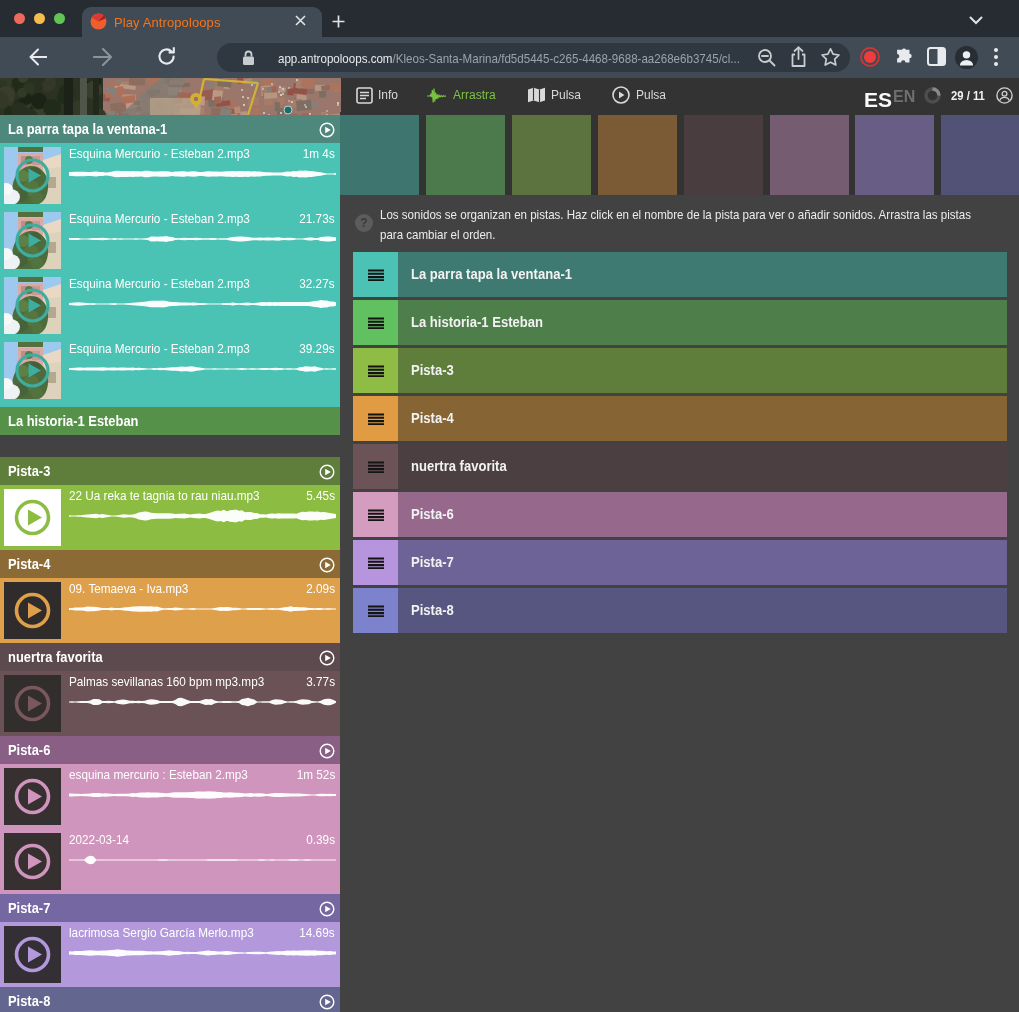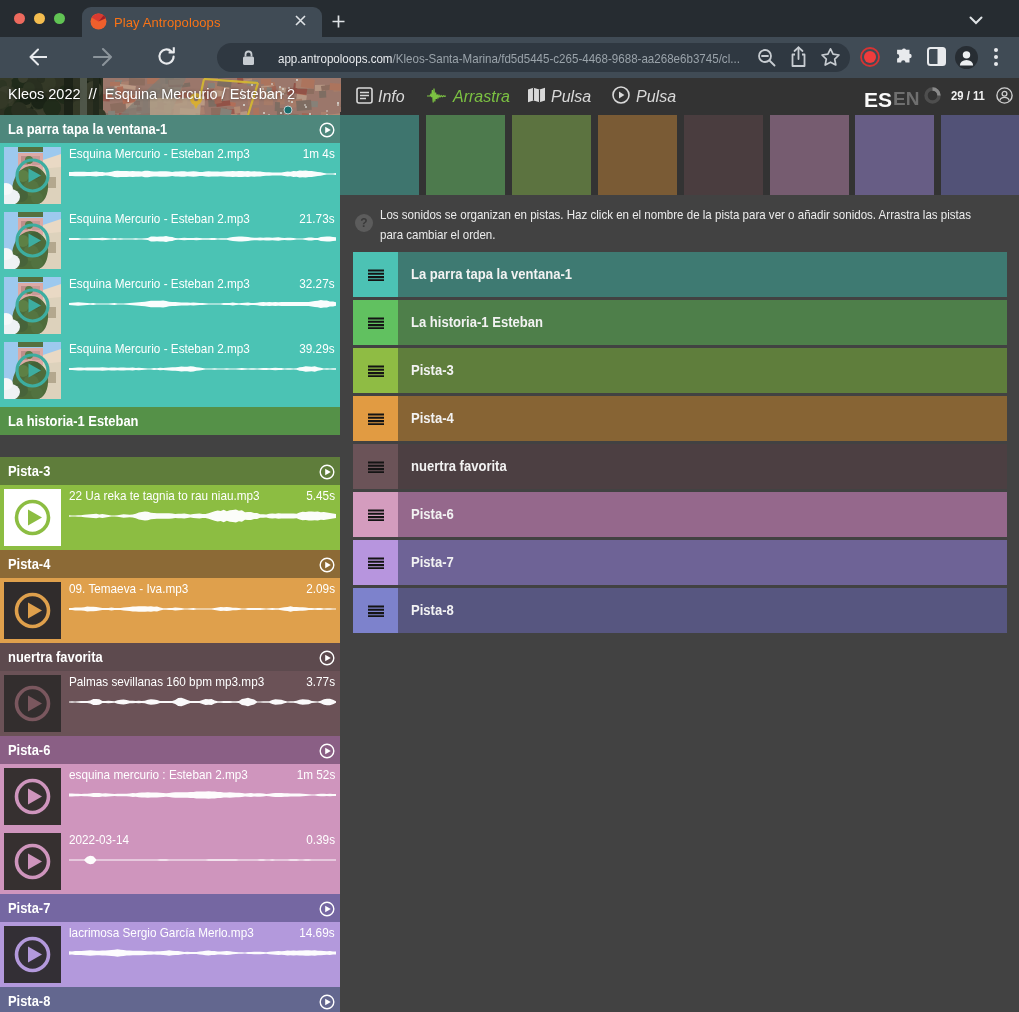--- a/index.html
+++ b/index.html
@@ -10,21 +10,21 @@
 #tabstrip{left:0;top:0;width:1019px;height:37px;background:#262c31;}
 #toolbar{left:0;top:37px;width:1019px;height:41px;background:#404b55;}
 .light{width:11px;height:11px;border-radius:50%;top:13px;}
 #tab{left:82px;top:7px;width:240px;height:30px;background:#404b55;border-radius:9px 9px 0 0;}
 #tabtitle{left:114px;top:15px;font-size:13px;color:#f97316;letter-spacing:.1px;}
 #urlpill{left:217px;top:43px;width:633px;height:29px;border-radius:15px;background:#2f3841;}
 #urltext{left:278px;top:51px;font-size:13px;color:#e8eaed;white-space:nowrap;transform:scaleX(0.89);transform-origin:0 50%;}
 #urltext span{color:#9aa3aa;}
 
 #appheader{left:0;top:78px;width:1019px;height:34px;background:#333333;}
-.nav{top:88px;font-size:16px;color:#d9d9d9;font-style:italic;}
+.nav{top:88px;font-size:12px;color:#d9d9d9;}
 .nav.g{color:#7cc242;}
 
 .shead{left:0;width:340px;height:28px;color:#fff;font-size:15px;font-weight:bold;}
 .shead .t{position:absolute;left:8px;top:5px;white-space:nowrap;transform:scaleX(0.86);transform-origin:0 50%;}
 .sbody{left:0;width:340px;}
 .clipname{position:absolute;left:69px;top:0px;font-size:13.5px;color:#fff;white-space:nowrap;transform:scaleX(0.87);transform-origin:0 50%;}
 .clipdur{position:absolute;right:5px;top:0px;font-size:13.5px;color:#fff;white-space:nowrap;transform:scaleX(0.87);transform-origin:100% 50%;}
 .hint{position:absolute;left:8px;top:3px;font-size:13.5px;color:#3c8034;white-space:nowrap;transform:scaleX(0.875);transform-origin:0 50%;}
 
 .swatch{top:115px;width:79px;height:80px;}
@@ -297,42 +297,41 @@
       <rect x="337" y="26" width="2" height="2" fill="#ece8e0" opacity="0.64"></rect>
       <rect x="242" y="18" width="2" height="2" fill="#ece8e0" opacity="0.80"></rect>
       <rect x="282" y="10" width="2" height="2" fill="#ece8e0" opacity="0.80"></rect>
 <path d="M204,1 L258,5 M204,1 L200,19 M258,5 L248,37" stroke="#e8c83c" stroke-width="2.2" fill="none"></path>
 <circle cx="288" cy="32" r="4" fill="#1d7a7a" stroke="#d8e8e8" stroke-width="1"></circle>
 <path d="M196,31 L191.5,22 H200.5 Z" fill="#f0c23a"></path>
 <circle cx="196" cy="21" r="6" fill="#f0c23a"></circle>
 <circle cx="196" cy="21" r="2.2" fill="#a08474"></circle>
 <rect width="341" height="37" fill="#000" opacity="0.10"></rect>
 </svg>
-<div class="abs" style="left:8px;top:86px;color:#fff;font-size:14.5px;text-shadow:0 0 3px rgba(0,0,0,.5);white-space:nowrap;">Kleos 2022&nbsp; // &nbsp;Esquina Mercurio / Esteban 2</div>
 <svg class="abs" style="left:356px;top:87px;" width="17" height="17" viewBox="0 0 17 17">
 <rect x="1" y="1" width="15" height="15" rx="2" stroke="#d9d9d9" stroke-width="1.6" fill="none"></rect>
 <path d="M4,5.5 H13 M4,8.5 H13 M4,11.5 H10" stroke="#d9d9d9" stroke-width="1.4"></path>
     </svg>
 <div class="abs nav" style="left:378px;">Info</div>
 <svg class="abs" style="left:427px;top:88px;" width="19" height="16" viewBox="0 0 19 16">
 <path d="M0,8 H3 L3.8,6.5 L4.6,9.2 L5.4,2 L6.2,14.5 L7,0.5 L7.8,13.5 L8.6,4.5 L9.4,11 L10.2,6.5 L11,9.8 L12,7.2 L13,9 L14.2,7.6 L15.4,8.7 L16.6,7.8 L17.6,8.3 L19,8" stroke="#7cc242" stroke-width="1.2" fill="none"></path>
     </svg>
 <div class="abs nav g" style="left:453px;">Arrastra</div>
 <svg class="abs" style="left:527px;top:87px;" width="19" height="16" viewBox="0 0 19 16">
 <path d="M1,2.5 L6.5,0.8 L12.5,2.5 L18,0.8 V13.5 L12.5,15.2 L6.5,13.5 L1,15.2 Z" fill="#d9d9d9"></path>
 <path d="M6.5,0.8 V13.5 M12.5,2.5 V15.2" stroke="#333" stroke-width="1.1"></path>
     </svg>
 <div class="abs nav" style="left:551px;">Pulsa</div>
 <svg class="abs" style="left:612px;top:86px;" width="18" height="18" viewBox="0 0 18 18">
 <circle cx="9" cy="9" r="8" stroke="#d9d9d9" stroke-width="1.6" fill="none"></circle>
 <path d="M7,5.6 L12.4,9 L7,12.4 Z" fill="#d9d9d9"></path>
     </svg>
 <div class="abs nav" style="left:636px;">Pulsa</div>
 <div class="abs" style="left:864px;top:88px;font-size:21px;color:#fafafa;font-weight:bold;">ES</div>
-<div class="abs" style="left:893px;top:88px;font-size:19px;color:#6f6f6f;font-weight:bold;">EN</div>
+<div class="abs" style="left:893px;top:88px;font-size:16px;color:#6f6f6f;font-weight:bold;">EN</div>
 <svg class="abs" style="left:924px;top:87px;" width="17" height="17" viewBox="0 0 17 17">
 <circle cx="8.5" cy="8.5" r="6.5" stroke="#4e4e4e" stroke-width="3.4" fill="none"></circle>
 <path d="M8.5,2 A6.5,6.5 0 0 1 15,8.5" stroke="#8a8a8a" stroke-width="3.4" fill="none"></path>
     </svg>
 <div class="abs" style="left:951px;top:89px;font-size:12.5px;color:#f2f2f2;font-weight:bold;white-space:nowrap;transform:scaleX(0.9);transform-origin:0 50%;">29 / 11</div>
 <svg class="abs" style="left:996px;top:87px;" width="17" height="17" viewBox="0 0 17 17">
 <circle cx="8.5" cy="8.5" r="7.6" stroke="#cfcfcf" stroke-width="1.4" fill="none"></circle>
 <circle cx="8.5" cy="6.8" r="2.4" stroke="#cfcfcf" stroke-width="1.3" fill="none"></circle>
 <path d="M3.8,13.6 a4.8,4 0 0 1 9.4,0" stroke="#cfcfcf" stroke-width="1.3" fill="none"></path>
     </svg>

